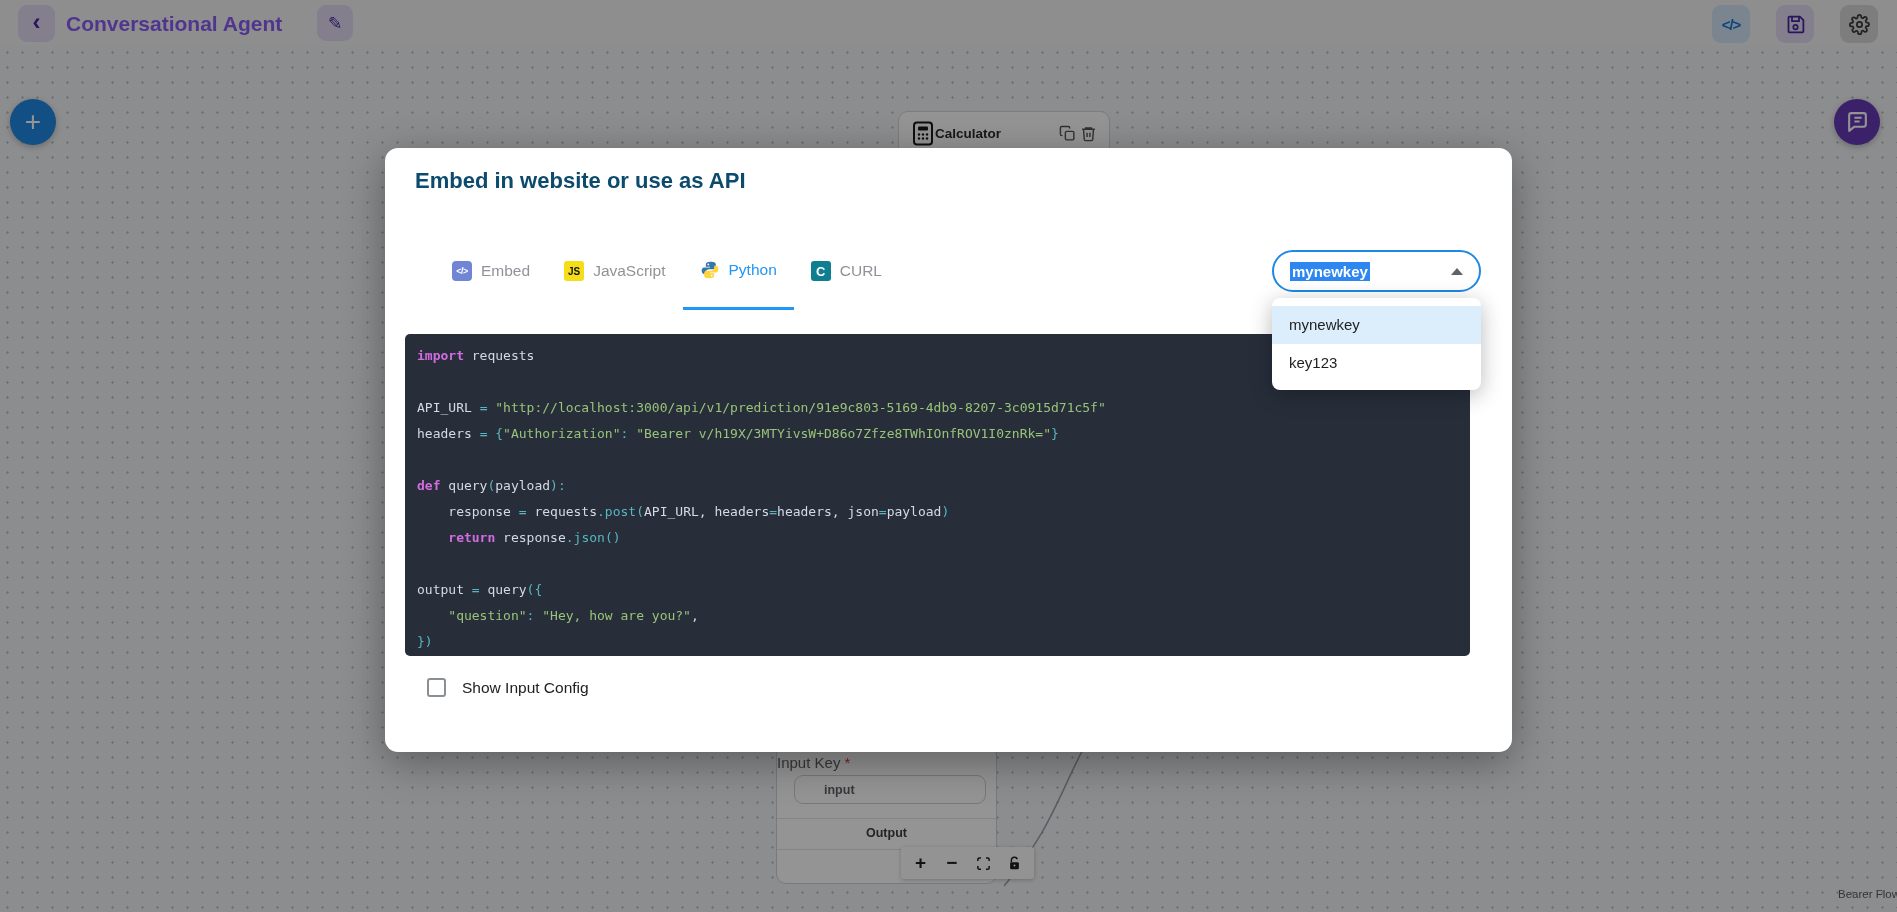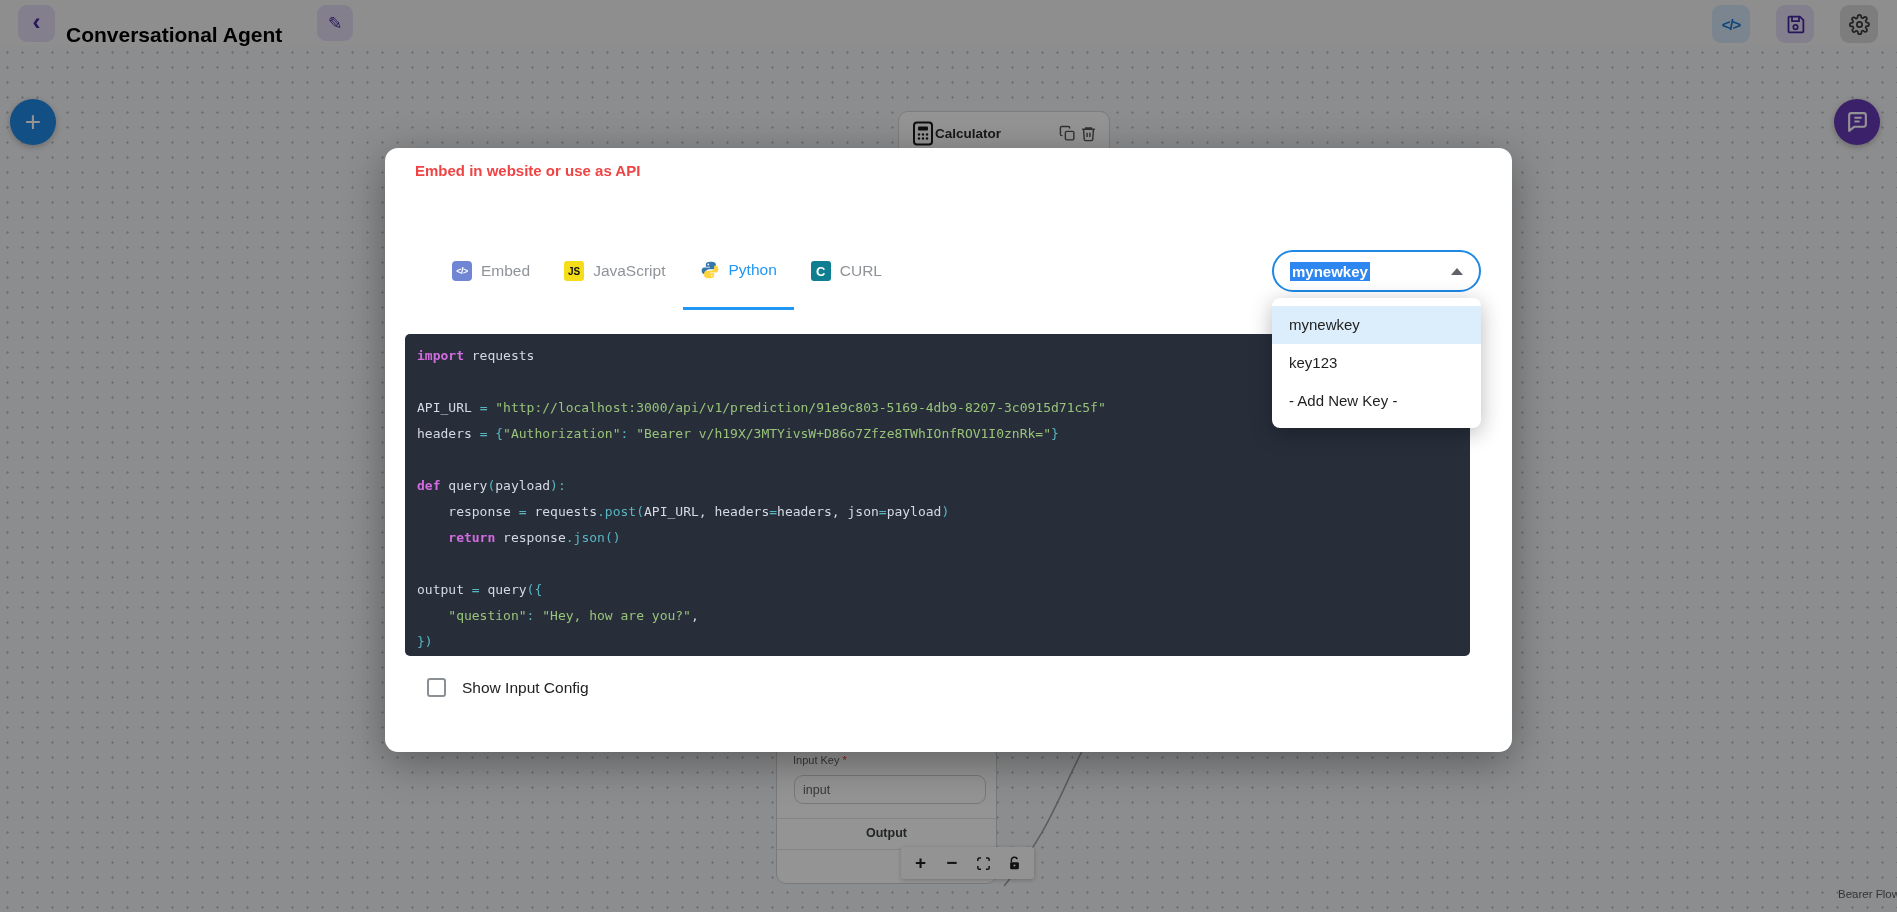--- a/index.html
+++ b/index.html
@@ -12,21 +12,21 @@
     background-image:radial-gradient(#c3c5c9 1.1px, transparent 1.1px);
     background-size:15px 15px; }
   .edges { position:absolute; inset:0; pointer-events:none; }
 
   
   .hdr { position:absolute; left:0; top:0; width:1897px; height:46px; background:#f4f5f7; }
   .icon-btn { position:absolute; display:flex; align-items:center; justify-content:center;
     border:none; cursor:pointer; border-radius:9px; }
   .btn-back { left:18px; top:5px; width:37px; height:37px; background:#e2dbf2; color:#4527a0;
     font-size:24px; font-weight:bold; line-height:1; padding-bottom:4px; }
-  .hdr-title { position:absolute; left:66px; top:23px; font-size:21px; font-weight:bold; color:#000000; }
+  .hdr-title { position:absolute; left:66px; top:12px; font-size:21px; font-weight:bold; color:#8b5cf6; }
   .btn-edit { left:317px; top:5px; width:36px; height:36px; background:#e2dbf2; color:#4527a0; font-size:17px; }
   .btn-code  { left:1712px; top:5px; width:38px; height:38px; background:#d3e6f9; color:#1976d2;
     font-size:15px; font-weight:bold; letter-spacing:-1px; }
   .btn-save  { left:1776px; top:5px; width:38px; height:38px; background:#e2dbf2; }
   .btn-gear  { left:1840px; top:5px; width:38px; height:38px; background:#d7d7d9; }
 
   
   .fab { position:absolute; border:none; border-radius:50%; width:46px; height:46px;
     display:flex; align-items:center; justify-content:center; cursor:pointer;
     box-shadow:0 2px 6px rgba(0,0,0,.25); }
@@ -36,46 +36,46 @@
   
   .calc-node { position:absolute; left:898px; top:111px; width:212px; height:70px;
     background:#fff; border:1px solid #d6d6d6; border-radius:10px; }
   .calc-row { display:flex; align-items:center; padding:8px 10px 0 12px; }
   .calc-title { font-size:13.5px; font-weight:600; color:#2b2b2b; flex:1; }
   .mini-ib { background:none; border:none; cursor:pointer; padding:2px; display:flex; }
 
   
   .tool-node { position:absolute; left:776px; top:745px; width:221px; height:139px;
     background:#fff; border:1px solid #d2d2d2; border-radius:10px; overflow:hidden; }
-  .tn-label { position:absolute; left:16px; top:8px; font-size:11px; color:#5f6368; }
+  .tn-label { position:absolute; left:0; top:8px; font-size:15px; color:#5f6368; }
   .tn-req { color:#e53935; }
   .tn-input { position:absolute; left:17px; top:29px; width:192px; height:29px;
-    border:1px solid #cfcfcf; border-radius:9px; font-size:12.5px; font-weight:400;
-    color:#5f6368; display:flex; align-items:center; padding-left:8px; background:#fff; }
+    border:1px solid #cfcfcf; border-radius:9px; font-size:12.5px; font-weight:700;
+    color:#5f6368; display:flex; align-items:center; padding-left:29px; background:#fff; }
   .tn-div { position:absolute; left:0; top:72px; width:100%; height:1px; background:#e3e3e3; }
   .tn-output { position:absolute; left:0; top:80px; width:100%; text-align:center;
     font-size:12.5px; font-weight:600; color:#3c4043; }
   .tn-div2 { position:absolute; left:0; top:103px; width:100%; height:1px; background:#e3e3e3; }
 
   
   .controls { position:absolute; left:901px; top:847px; width:133px; height:32px;
     background:#fefefe; border-radius:3px; box-shadow:0 1px 4px rgba(0,0,0,.22);
     display:flex; align-items:center; justify-content:space-around; padding:0 4px; }
   .ctl { border:none; background:none; cursor:pointer; display:flex; align-items:center;
     justify-content:center; width:26px; height:26px; font-size:19px; font-weight:bold; color:#1f1f1f; }
 
   .attribution { position:absolute; left:1838px; top:888px; font-size:11.5px; color:#595a5c; white-space:nowrap; }
 
   
   .overlay { position:absolute; inset:0; background:rgba(0,0,0,.42); z-index:5; }
 
   
   .modal { position:absolute; left:385px; top:148px; width:1127px; height:604px;
     background:#fff; border-radius:13px; box-shadow:0 10px 40px rgba(0,0,0,.35); z-index:10; }
-  .m-title { position:absolute; left:30px; top:14px; font-size:15px; font-weight:bold; color:#ef4444; }
+  .m-title { position:absolute; left:30px; top:20px; font-size:22px; font-weight:bold; color:#0c4a6e; }
 
   
   .tabs { position:absolute; left:50px; top:84px; height:78px; display:flex; }
   .tab { display:flex; align-items:center; gap:9px; padding:0 17px; cursor:pointer;
     font-size:15.5px; font-weight:500; color:#8f9398; }
   .tab.active { color:#2196f3; border-bottom:3px solid #2196f3; }
   .tico { display:inline-flex; align-items:center; justify-content:center; width:20px; height:20px;
     border-radius:4px; color:#fff; font-weight:bold; }
   .tico.embed { background:#7086d5; font-size:9px; letter-spacing:-0.5px; }
   .tico.js { background:#f5de19; color:#111; font-size:10px; border-radius:3px; }
@@ -243,21 +243,20 @@
       </div>
 
     <div class="pill">
       <span class="sel">mynewkey</span>
       <span class="caret-up"></span>
     </div>
 
     <div class="menu" id="dd-menu">
         <div class="mitem selected">mynewkey</div>
         <div class="mitem">key123</div>
-        <div class="mitem">- Add New Key -</div>
       </div>
 
     <pre class="code" id="code"><div class="cl"><span class="kw">import</span><span class="pl"> requests</span></div><div class="cl">&nbsp;</div><div class="cl"><span class="pl">API_URL </span><span class="op">=</span><span class="pl"> </span><span class="str">"http://localhost:3000/api/v1/prediction/91e9c803-5169-4db9-8207-3c0915d71c5f"</span></div><div class="cl"><span class="pl">headers </span><span class="op">=</span><span class="pl"> </span><span class="op">{</span><span class="str">"Authorization"</span><span class="op">:</span><span class="pl"> </span><span class="str">"Bearer v/h19X/3MTYivsW+D86o7Zfze8TWhIOnfROV1I0znRk="</span><span class="op">}</span></div><div class="cl">&nbsp;</div><div class="cl"><span class="kw">def</span><span class="pl"> query</span><span class="op">(</span><span class="pl">payload</span><span class="op">):</span></div><div class="cl"><span class="pl">    response </span><span class="op">=</span><span class="pl"> requests</span><span class="op">.</span><span class="op">post</span><span class="op">(</span><span class="pl">API_URL, headers</span><span class="op">=</span><span class="pl">headers, json</span><span class="op">=</span><span class="pl">payload</span><span class="op">)</span></div><div class="cl"><span class="kw">    return</span><span class="pl"> response</span><span class="op">.</span><span class="op">json</span><span class="op">()</span></div><div class="cl">&nbsp;</div><div class="cl"><span class="pl">output </span><span class="op">=</span><span class="pl"> query</span><span class="op">({</span></div><div class="cl"><span class="str">    "question"</span><span class="op">:</span><span class="pl"> </span><span class="str">"Hey, how are you?"</span><span class="pl">,</span></div><div class="cl"><span class="op">})</span></div></pre>
 
     <label class="cfg">
       <span class="cb"></span>
       <span class="cfg-label">Show Input Config</span>
     </label>
   </div>
 </div>

